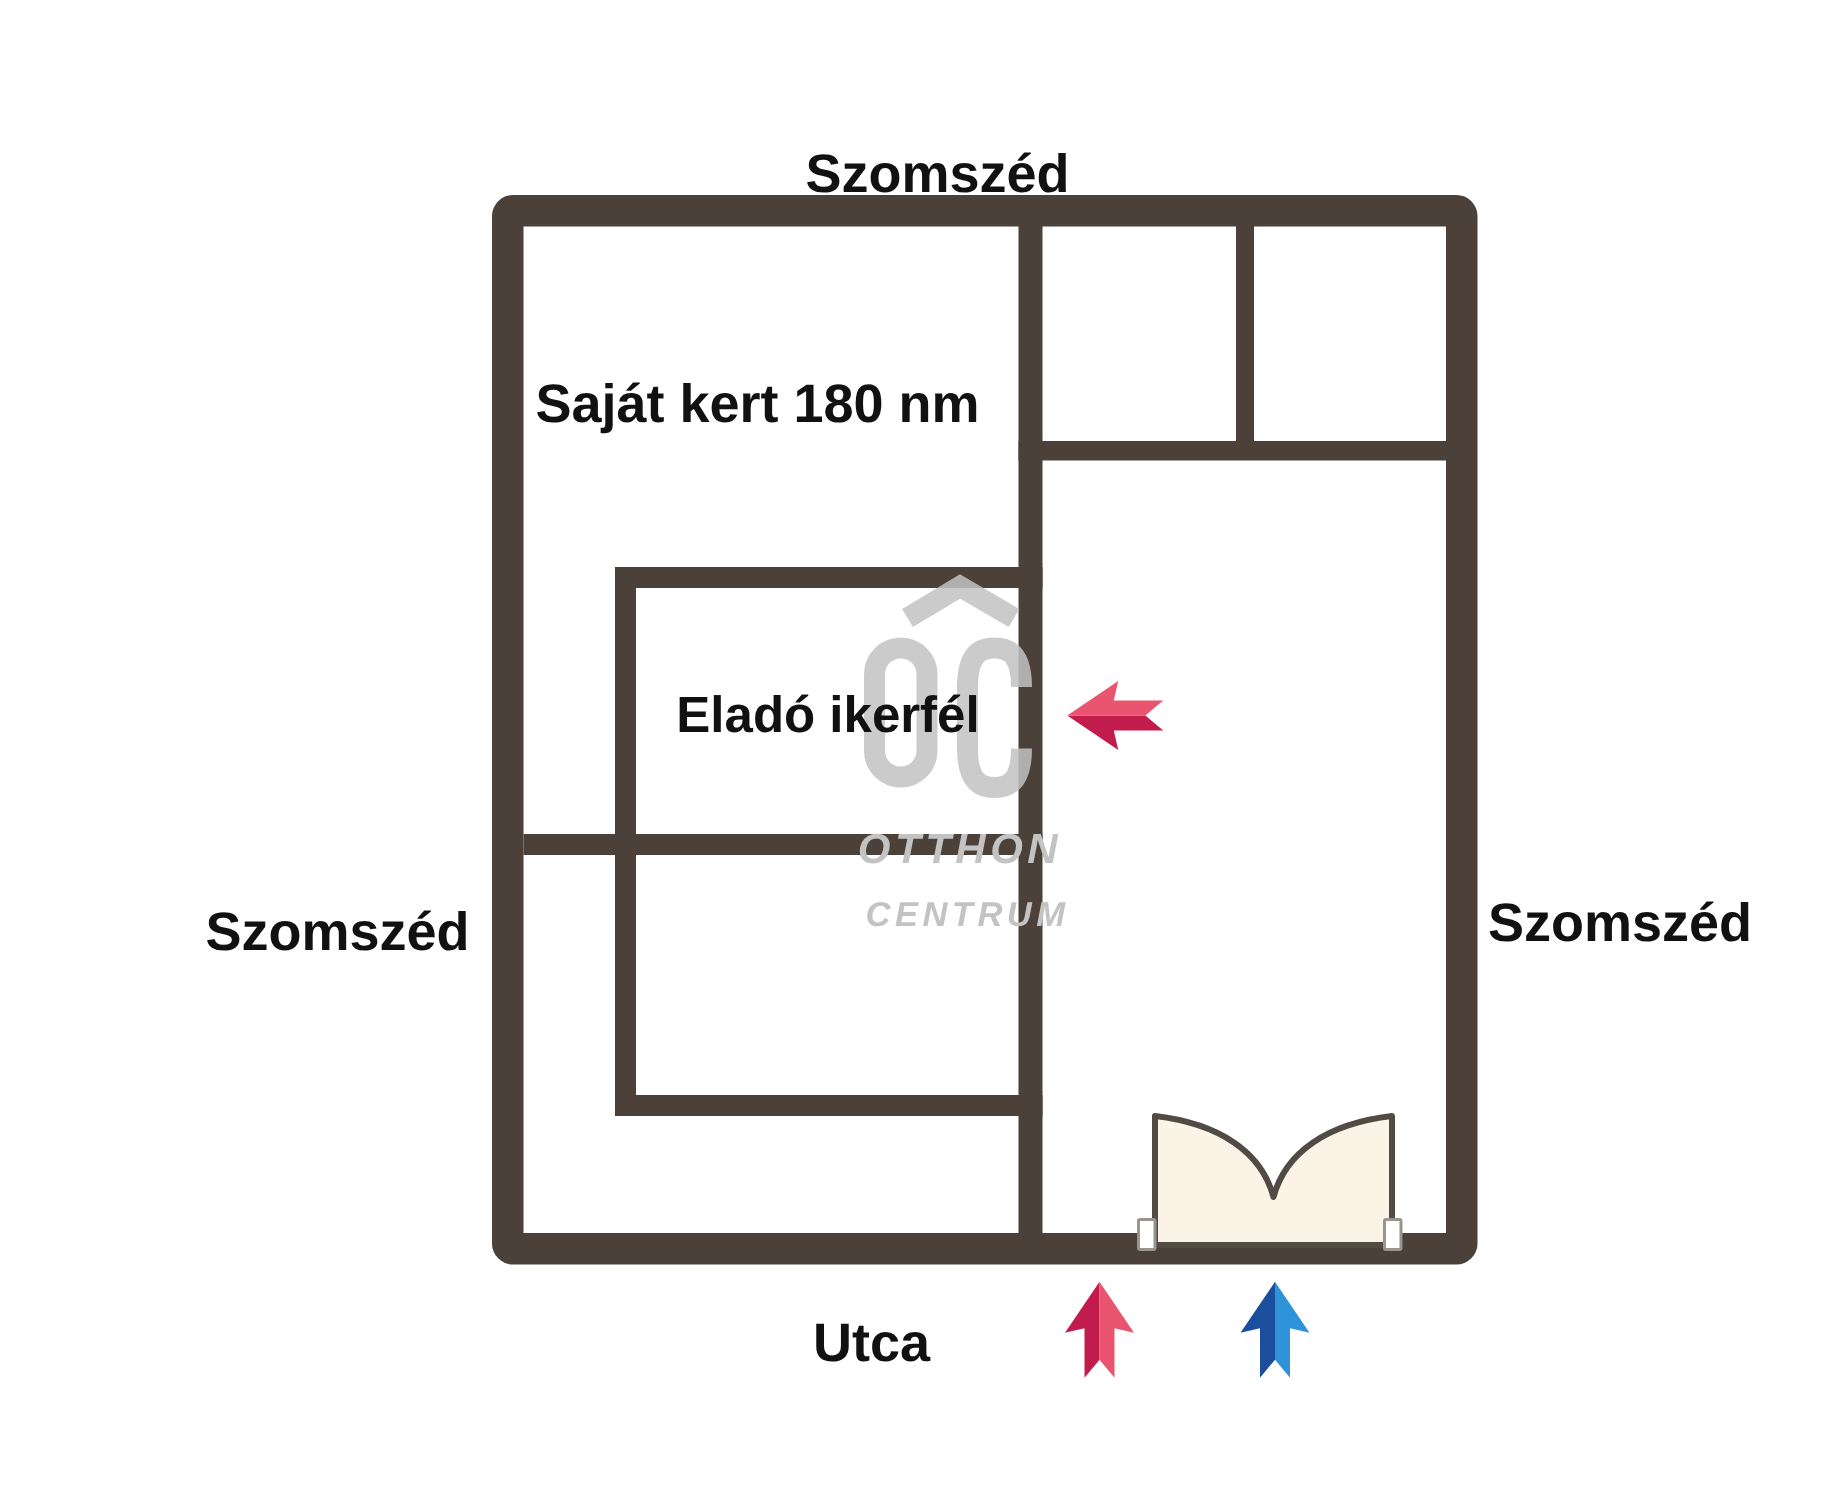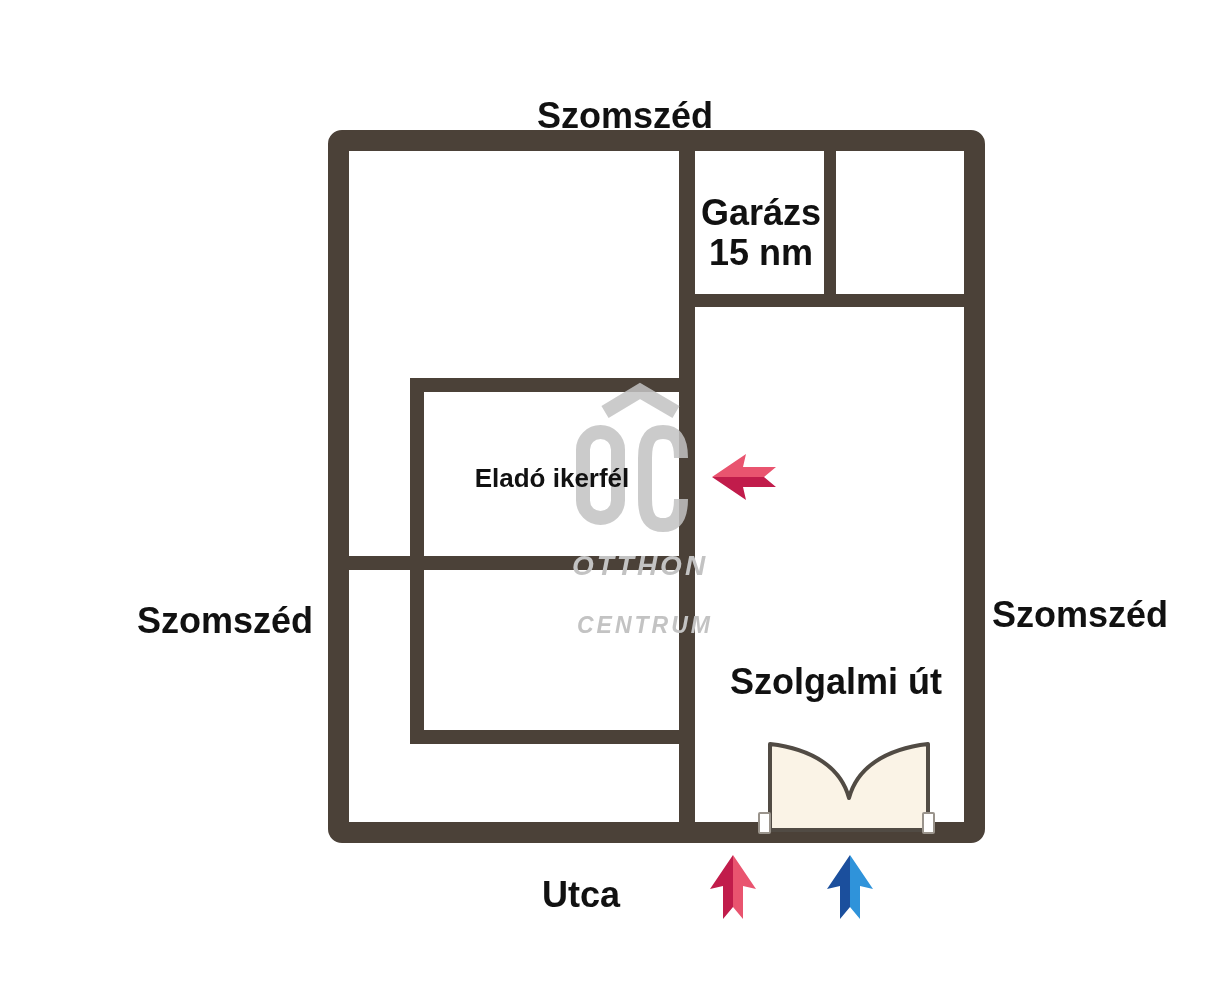--- a/index.html
+++ b/index.html
@@ -17,30 +17,30 @@
   #outer-frame{
     position:absolute;left:300px;top:130px;width:657px;height:713px;
     box-sizing:border-box;border:21px solid var(--wall);border-radius:14px;z-index:1;
   }
   #watermark{position:absolute;left:0;top:0;z-index:2;opacity:0.85;}
   .wm-text{
     position:absolute;transform:translate(-50%,-50%);color:var(--watermark);
     font-weight:600;white-space:nowrap;z-index:2;font-style:italic;
   }
   #wm-line1{left:612px;top:566px;font-size:28px;letter-spacing:3px;}
-  #wm-line2{left:617px;top:625px;font-size:23px;letter-spacing:3px;}
+  #wm-line2{left:617px;top:610px;font-size:23px;letter-spacing:3px;}
   .arrow{position:absolute;transform:translate(-50%,-50%);z-index:5;}
   .arrow.left{transform:translate(-50%,-50%) rotate(-90deg);}
   #gate{position:absolute;left:737px;top:740px;z-index:4;}
   .hinge{
     position:absolute;width:13px;height:22px;background:#ffffff;
     border:2px solid #9a948c;border-radius:2px;z-index:4;box-sizing:border-box;
   }
   #garage-label{text-align:center;}
-  #unit-label{font-size:26px;}
+  #unit-label{font-size:34px;}
 </style>
 </head>
 <body>
 
 <div class="abs" style="left:0;top:0;width:1044px;height:1000px;margin-left:28px;">
 
   <div id="outer-frame"></div>
 
   <div class="wall" style="left:651px;top:149px;width:16px;height:674px;"></div>
   <div class="wall" style="left:796px;top:149px;width:12px;height:152px;"></div>
@@ -48,26 +48,22 @@
   <div class="wall" style="left:382px;top:378px;width:285px;height:14px;"></div>
   <div class="wall" style="left:382px;top:378px;width:14px;height:366px;"></div>
   <div class="wall" style="left:321px;top:556px;width:346px;height:14px;"></div>
   <div class="wall" style="left:382px;top:730px;width:285px;height:14px;"></div>
 
   <div class="label" style="left:597px;top:116px;">Szomszéd</div>
   <div class="label" style="left:197px;top:621px;">Szomszéd</div>
   <div class="label" style="left:1052px;top:615px;">Szomszéd</div>
   <div class="label" style="left:553px;top:895px;text-align:right;">Utca</div>
 
-  <div class="label" id="garage-label" style="left:733px;top:233px;">
-    <div>Garázs</div>
-    <div>15 nm</div>
-  </div>
+  <div class="label" style="left:477px;top:269px;">Saját kert 180 nm</div>
   <div class="label" id="unit-label" style="left:524px;top:478px;">Eladó ikerfél</div>
-  <div class="label" style="left:808px;top:682px;">Szolgalmi út</div>
 
   <svg id="watermark" width="1220" height="1000" viewBox="0 0 1220 1000">
     <g stroke="var(--watermark)" fill="none">
       <path d="M 577 412 L 612 391 L 648 412" stroke-width="14"></path>
       <rect x="555" y="432" width="35" height="86" rx="17.5" stroke-width="14"></rect>
       <path d="M 653 458
                C 653 438 646 432 635 432
                C 624 432 617 438 617 458
                L 617 499
                C 617 519 624 525 635 525

